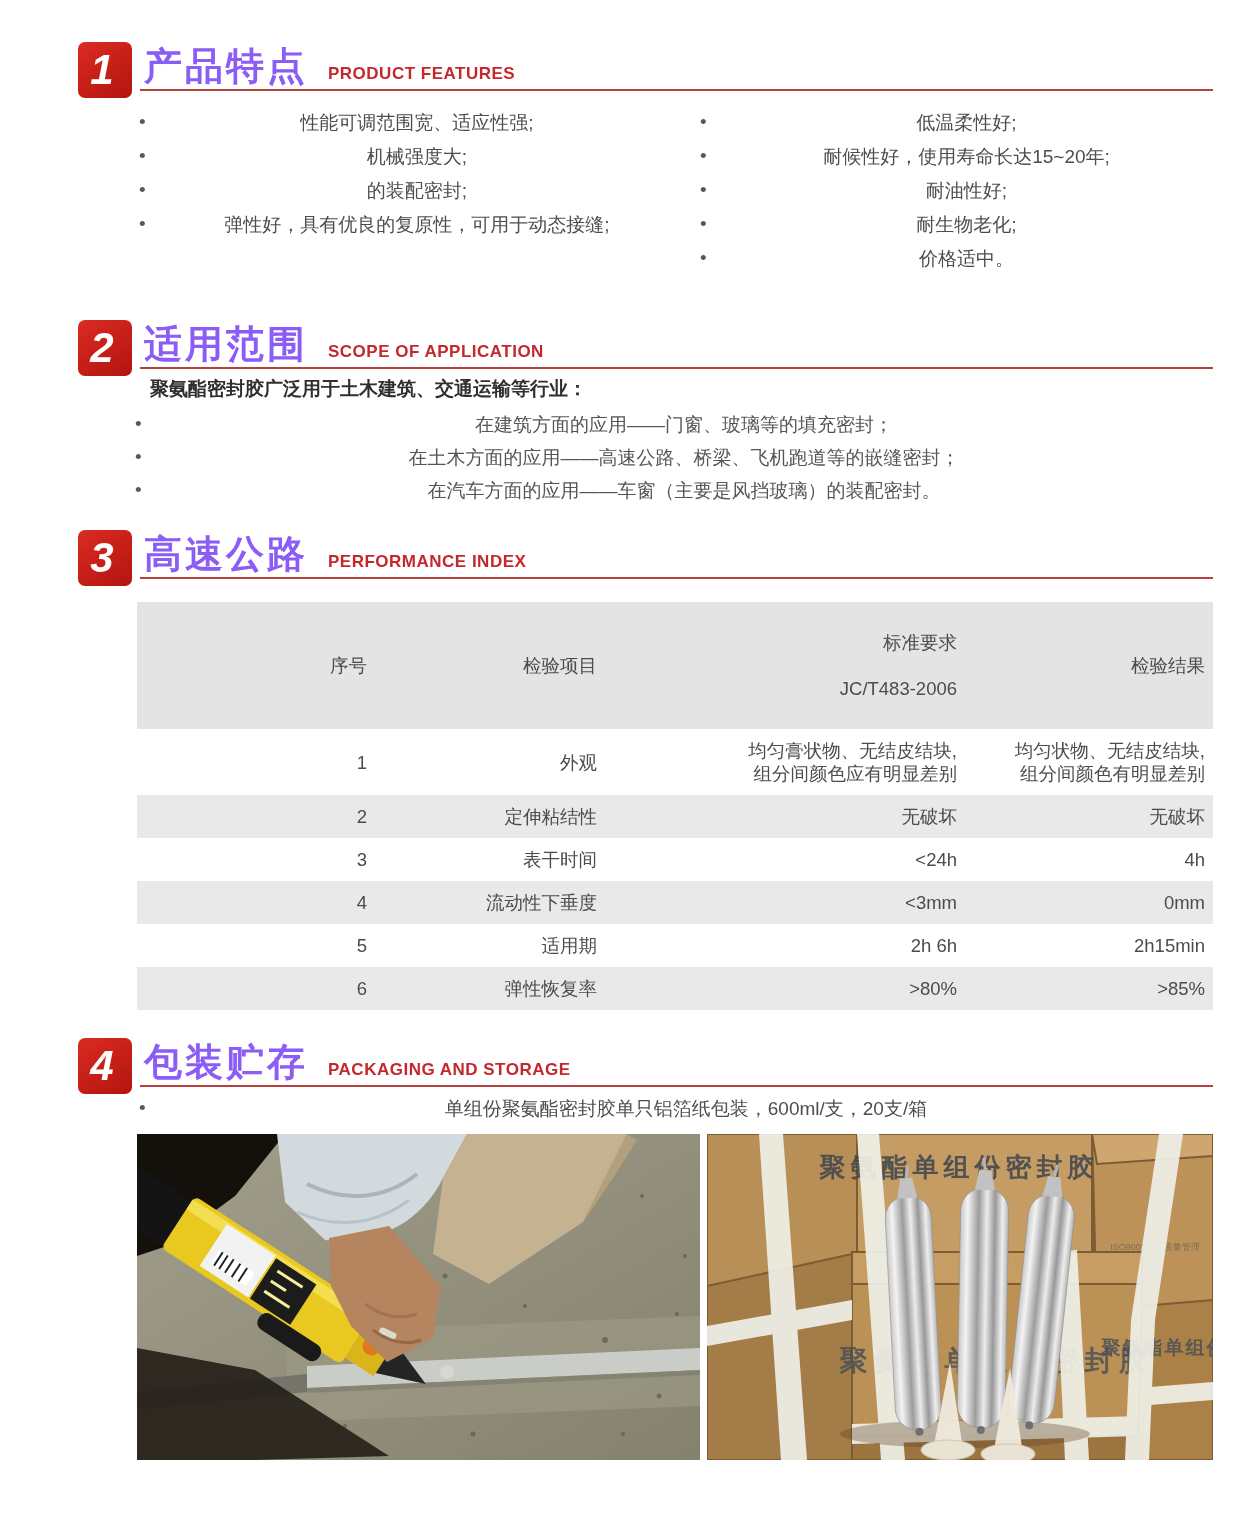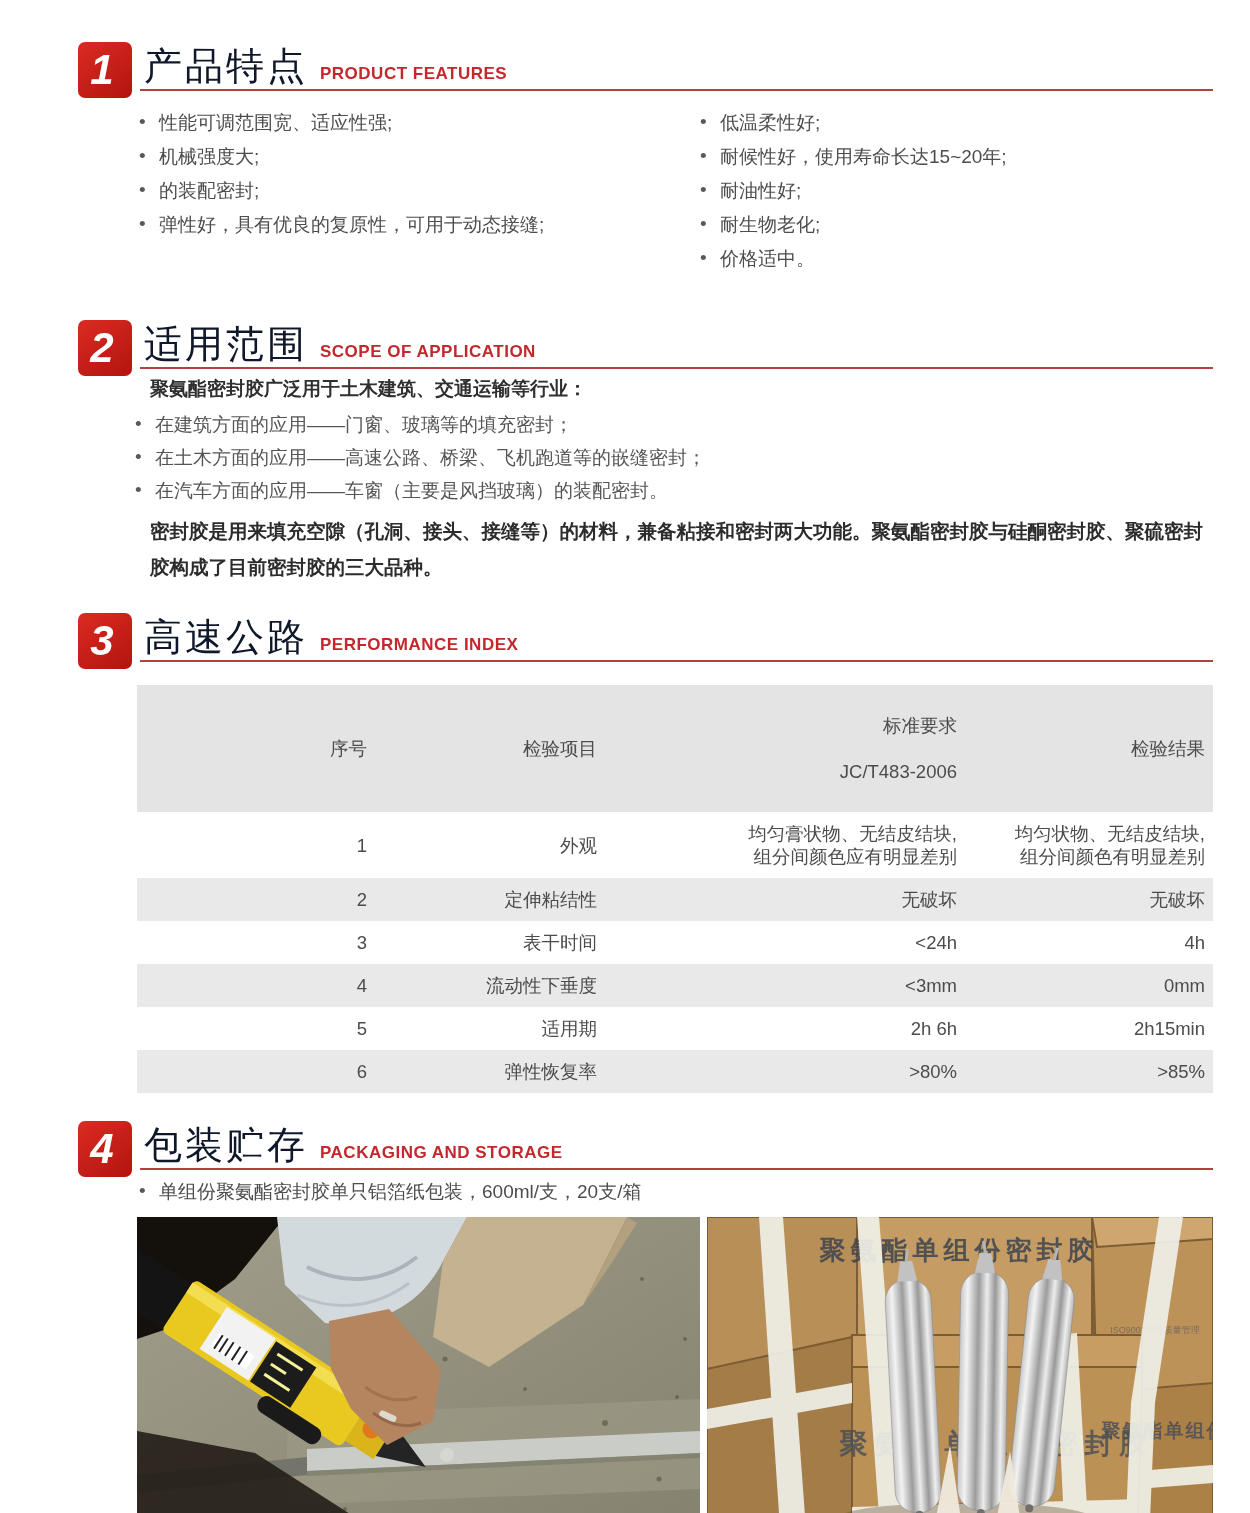--- a/index.html
+++ b/index.html
@@ -16,30 +16,30 @@
     background:#b5413f;
   }
   .hdr-row { position:relative; display:flex; align-items:flex-end; height:58px; }
   .badge {
     position:relative; z-index:2; width:54px; height:56px; flex:0 0 54px;
     background:linear-gradient(145deg,#da2b22,#b3140f);
     border-radius:7px; color:#fff; display:flex; align-items:center; justify-content:center;
     font-size:42px; font-weight:bold; font-style:italic; padding-right:6px;
   }
   .title-zh {
-    color:#0f172a; font-size:38px; font-weight:normal; letter-spacing:3px;
+    color:#8b5cf6; font-size:38px; font-weight:bold; letter-spacing:3px;
     line-height:1; margin-left:12px; padding-bottom:13px; white-space:nowrap;
   }
   .title-en {
     color:#c4282c; font-size:17px; font-weight:bold; letter-spacing:.5px;
-    margin-left:12px; padding-bottom:14px; white-space:nowrap;
+    margin-left:20px; padding-bottom:14px; white-space:nowrap;
   }
 
   
-  ul { margin:0; padding:0; list-style:none; }
+  ul { margin:0; padding:0; list-style:none;text-align:center; }
   .bullet-li { position:relative; padding-left:22px; font-size:19px; line-height:22px;
     color:#4d4d4d; margin-bottom:12px; }
   .bullet-li::before { content:"•"; position:absolute; left:2px; top:-1px; color:#595959; }
 
   .features { display:flex; margin:14px 37px 0 137px; }
   .features .fcol { width:50%; }
   .features .fcol.right { padding-left:23px; }
   .sec1-wrap { margin-top:40px; }
   .sec1-body { min-height:198px; }
 
@@ -107,21 +107,20 @@
       <div class="title-zh">适用范围</div>
       <div class="title-en">SCOPE OF APPLICATION</div>
     </div>
   </div>
   <div class="s2-intro">聚氨酯密封胶广泛用于土木建筑、交通运输等行业：</div>
   <ul class="s2-list">
     <li class="bullet-li">在建筑方面的应用——门窗、玻璃等的填充密封；</li>
     <li class="bullet-li">在土木方面的应用——高速公路、桥梁、飞机跑道等的嵌缝密封；</li>
     <li class="bullet-li">在汽车方面的应用——车窗（主要是风挡玻璃）的装配密封。</li>
   </ul>
-  <div class="s2-para">密封胶是用来填充空隙（孔洞、接头、接缝等）的材料，兼备粘接和密封两大功能。聚氨酯密封胶与硅酮密封胶、聚硫密封胶构成了目前密封胶的三大品种。</div>
 </div>
 
 <div class="sec3-wrap">
   <div class="sec-header">
     <div class="rule"></div>
     <div class="hdr-row">
       <div class="badge">3</div>
       <div class="title-zh">高速公路</div>
       <div class="title-en">PERFORMANCE INDEX</div>
     </div>

